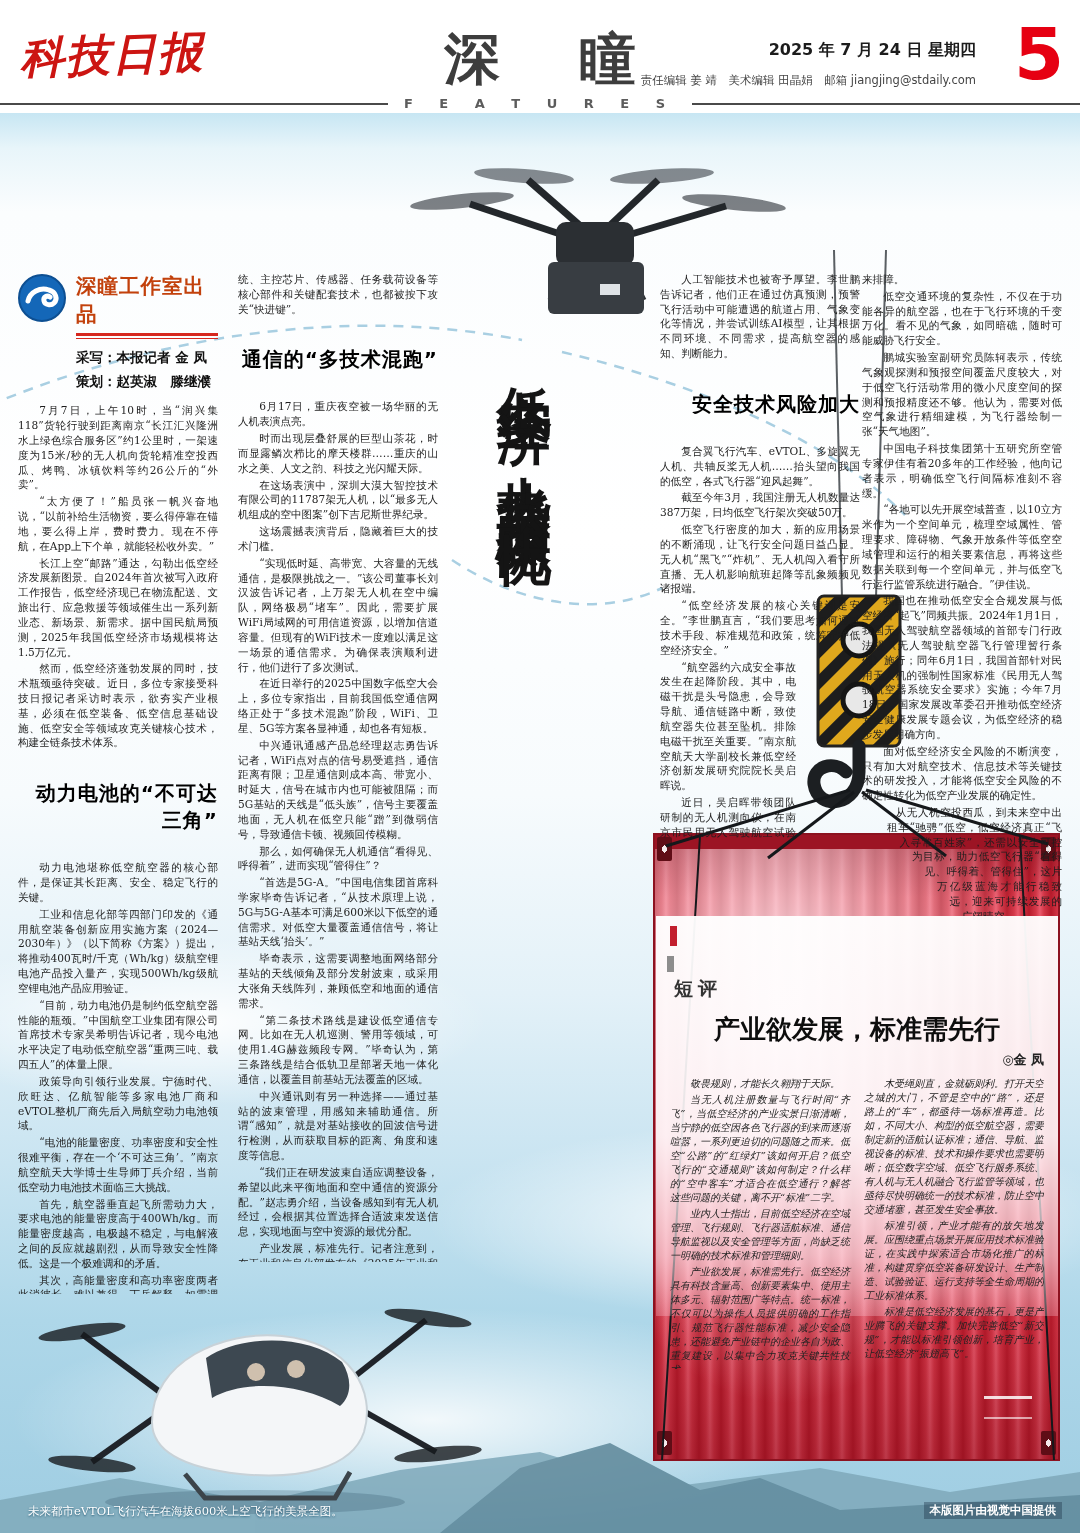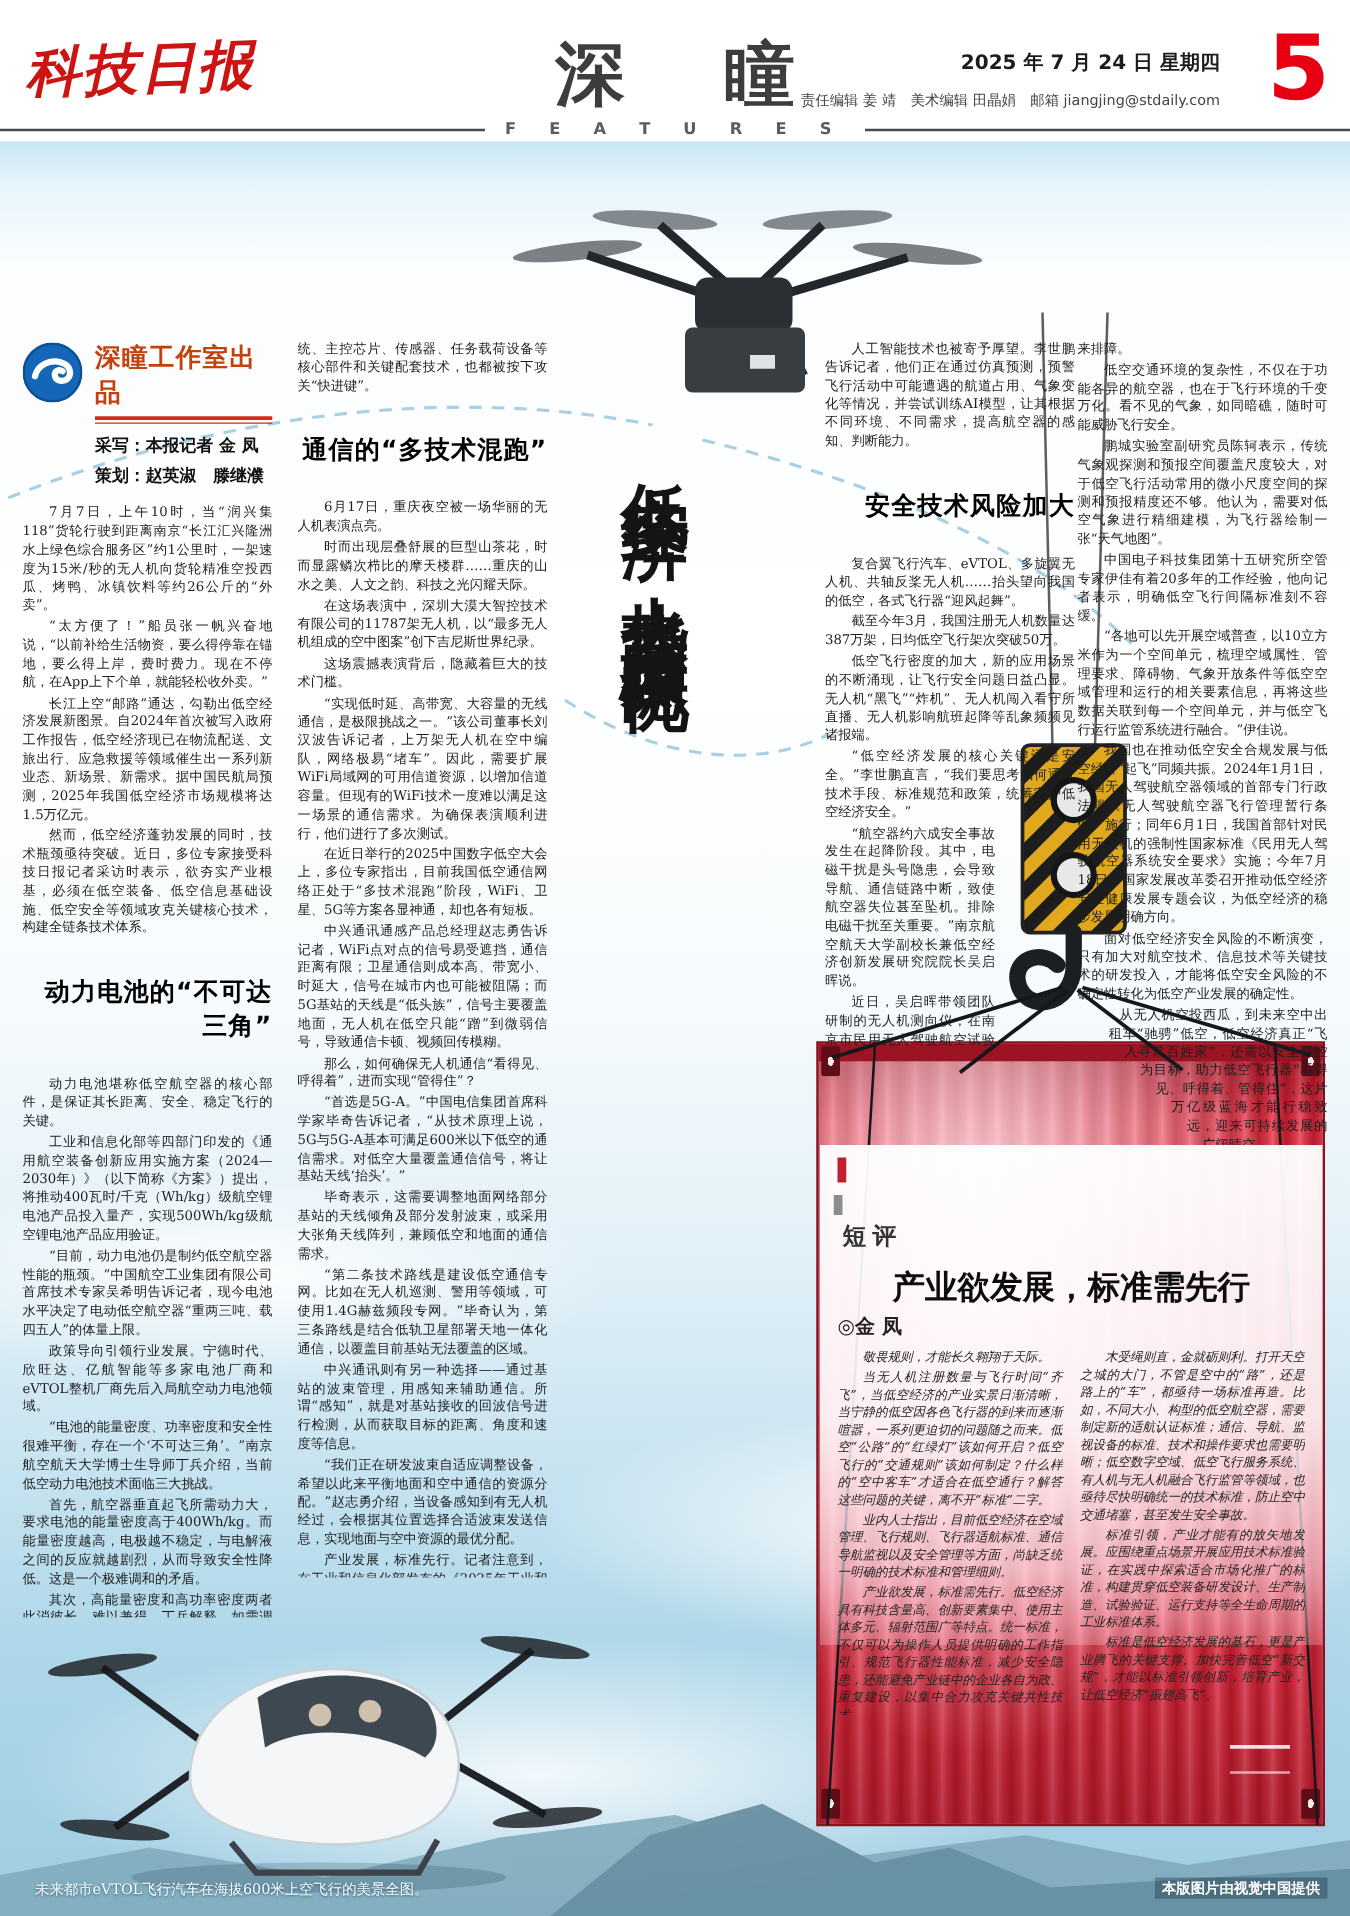--- a/index.html
+++ b/index.html
@@ -70,21 +70,21 @@
       box-sizing:border-box;padding:10px 14px;
       background:linear-gradient(180deg,rgba(255,255,255,.96) 0%,rgba(255,249,251,.9) 55%,
                  rgba(255,232,239,.6) 85%,rgba(255,216,228,.28) 100%);}
   .cmt-label{display:flex;align-items:flex-start;gap:7px;flex-direction:column;}
   .cmt-bar1{width:7px;height:20px;background:#c21f2e;}
   .cmt-bar2{width:7px;height:16px;background:#8d8d8d;margin-left:-3px;transform:translateY(3px);}
   .cmt-label-text{font-family:"DejaVu Sans",sans-serif;font-weight:bold;font-size:19px;
                   color:#333;letter-spacing:5px;margin-left:4px;}
   .cmt-title{text-align:center;font-family:"DejaVu Sans",sans-serif;font-weight:900;
              font-size:26px;color:#0d0d0d;margin:10px 0 4px;}
-  .cmt-author{text-align:left;font-size:16px;font-weight:bold;color:#222;margin-bottom:8px;}
+  .cmt-author{text-align:right;font-size:13px;font-weight:bold;color:#222;margin-bottom:8px;}
   .cmt-cols{display:flex;gap:14px;height:292px;overflow:hidden;}
   .cmt-col{flex:1;}
   .cmt-col p{margin:0 0 2px;font-size:10px;line-height:1.4;text-align:justify;text-indent:2em;
              color:#222;font-style:italic;}
   
   .caption-left{position:absolute;left:28px;bottom:14px;z-index:7;font-size:11.5px;color:#fff;
                 text-shadow:0 1px 2px rgba(0,60,90,.7);}
   .caption-right{position:absolute;right:18px;bottom:14px;z-index:7;font-size:11.5px;font-weight:bold;
                  color:#fff;background:rgba(20,40,60,.35);padding:1px 6px;}
 </style>

